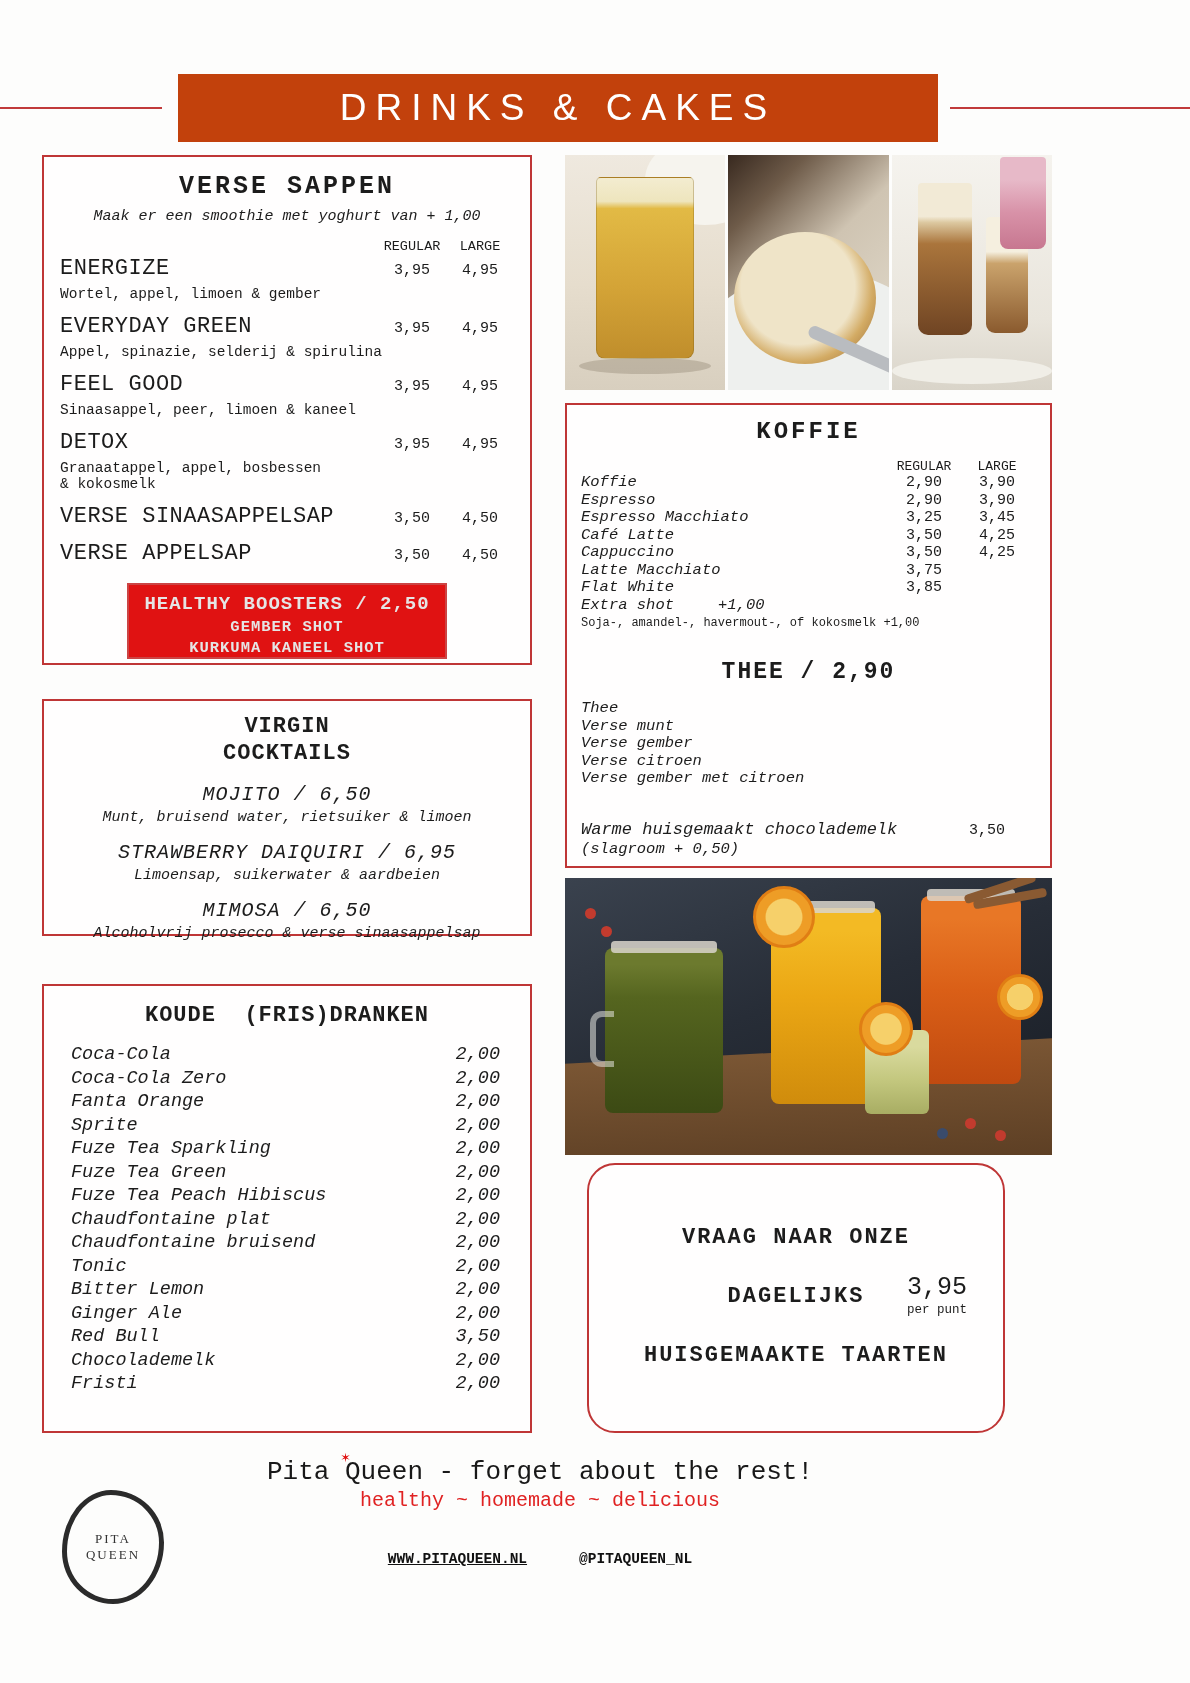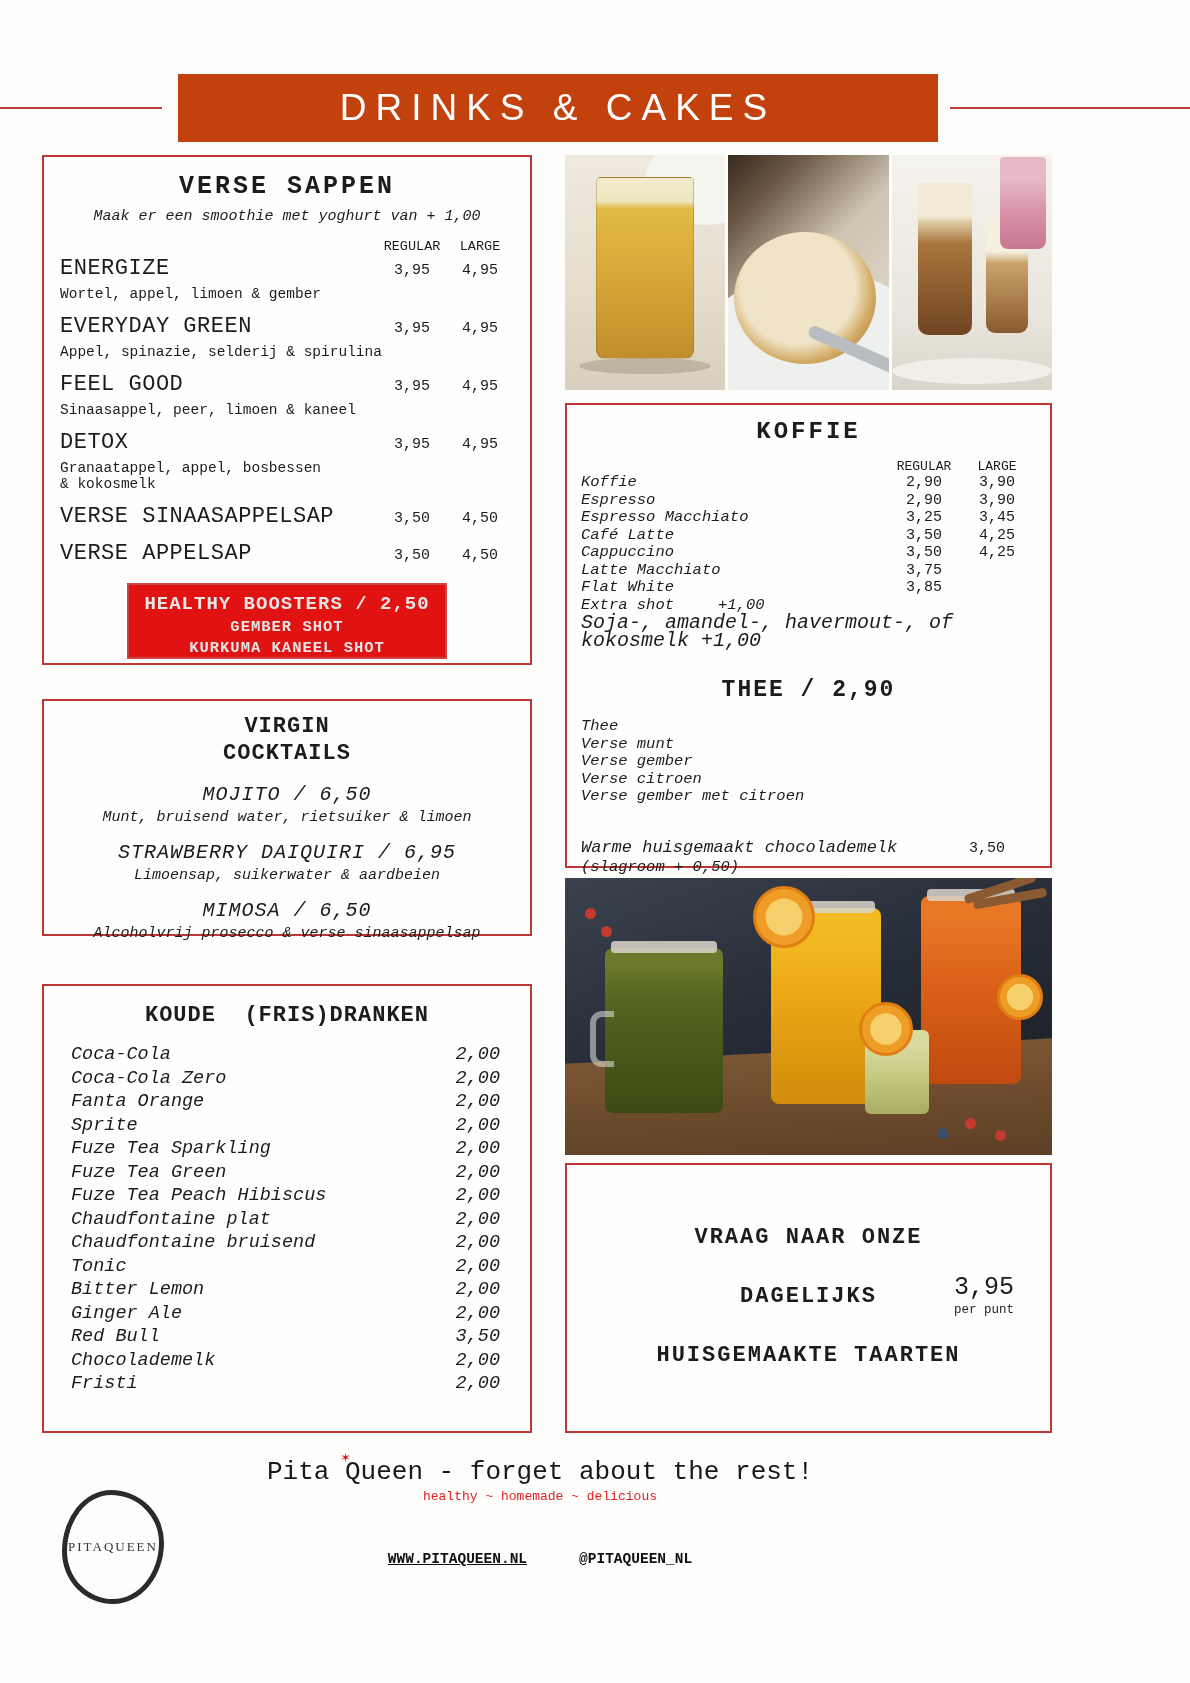--- a/index.html
+++ b/index.html
@@ -75,21 +75,21 @@
   
   #box-koffie { left:565px; top:403px; width:487px; height:465px; }
   .kf-title { text-align:center; font-weight:bold; font-size:24px; letter-spacing:3px; margin-top:13px; }
   .kf-table { margin:14px 20px 0 14px; }
   .kf-grid { display:grid; grid-template-columns:1fr 80px 66px; align-items:baseline; }
   .kf-colhead { font-size:13px; text-align:center; }
   .kf-name { font-style:italic; font-size:15.5px; line-height:17.5px; white-space:nowrap; }
   .kf-price { font-size:15px; text-align:center; }
   .kf-extra { margin:0 20px 0 14px; font-style:italic; font-size:15.5px; line-height:17.5px; }
   .kf-extra .gap { display:inline-block; width:44px; }
-  .kf-note { margin:0 10px 0 14px; font-style:italic; font-size:20px; line-height:18px; }
+  .kf-note { margin:0 10px 0 14px; font-size:12px; line-height:18px; }
   .kf-thee-title { text-align:center; font-weight:bold; font-size:23px; letter-spacing:2px; margin-top:27px; }
   .kf-tea-list { margin:15px 20px 0 14px; font-style:italic; font-size:15.5px; line-height:17.5px; }
   .kf-choco { margin:32px 20px 0 14px; display:grid; grid-template-columns:1fr 86px; align-items:baseline; }
   .kf-choco-name { font-style:italic; font-size:17px; }
   .kf-choco-sub { margin:1px 20px 0 14px; font-style:italic; font-size:15.5px; }
   
   .photo-juices { position:absolute; left:565px; top:878px; width:487px; height:277px; overflow:hidden;
     background:linear-gradient(160deg,#3a424e 0%,#272d37 45%,#171b22 100%); }
   .board { position:absolute; left:-20px; right:-20px; bottom:-14px; height:118px; transform:skewY(-3deg);
     background:linear-gradient(180deg,#7a5634 0%,#5d3f24 100%); }
@@ -103,36 +103,36 @@
   .slice { position:absolute; border-radius:50%; background:radial-gradient(circle,#f6d06a 0 45%,#ee9d26 48% 100%); border:3px solid #e07e14; }
   .slice-a { left:188px; top:8px; width:56px; height:56px; }
   .slice-b { left:294px; top:124px; width:48px; height:48px; }
   .slice-c { left:432px; top:96px; width:40px; height:40px; }
   .cinnamon { position:absolute; width:74px; height:9px; border-radius:4px; background:#8a5a32; }
   .cin1 { left:398px; top:6px; transform:rotate(-18deg); }
   .cin2 { left:408px; top:16px; transform:rotate(-10deg); }
   .berry { position:absolute; width:11px; height:11px; border-radius:50%; background:#c23b2e; }
   .berry.b2 { background:#3a4b6b; }
   
-  #box-taarten { left:565px; top:1163px; width:487px; height:270px; }
+  #box-taarten { left:587px; top:1163px; width:418px; height:270px;border-radius:28px; }
   .tt-line { text-align:center; font-weight:bold; font-size:22px; letter-spacing:2px; }
   .tt-line1 { margin-top:60px; }
   .tt-mid { position:relative; margin-top:34px; text-align:center; }
   .tt-price { position:absolute; right:36px; top:-9px; text-align:center; line-height:1; }
   .tt-price-val { font-size:25px; }
   .tt-price-sub { font-size:12.5px; margin-top:4px; }
   .tt-line3 { margin-top:34px; }
   
   .logo { position:absolute; left:62px; top:1490px; width:102px; height:114px; box-sizing:border-box;
     border:5px solid #2b2b2b; border-radius:48% 52% 50% 50% / 54% 46% 54% 46%;
-    display:flex; flex-direction:row; align-items:center; justify-content:center;
+    display:flex; flex-direction:column; align-items:center; justify-content:center;
     font-family:"Liberation Serif","DejaVu Serif",serif; font-size:13px; letter-spacing:2px; color:#333; background:#fdfdfc; }
   .tagline { position:absolute; left:80px; top:1457px; width:920px; text-align:center; font-size:26px; color:#181818; }
   .crown { position:absolute; left:341px; top:1448px; font-size:15px; color:#e01212; }
-  .subtagline { position:absolute; left:80px; top:1489px; width:920px; text-align:center; font-size:13px; color:#e02222; }
+  .subtagline { position:absolute; left:80px; top:1489px; width:920px; text-align:center; font-size:20px; color:#e02222; }
   .links { position:absolute; left:80px; top:1551px; width:920px; display:flex; justify-content:center; gap:52px;
     font-size:14.5px; font-weight:bold; color:#111; }
   .links .site { text-decoration:underline; }
 </style>
 </head>
 <body>
 
 <div class="page">
 
   <div class="hline left"></div>

